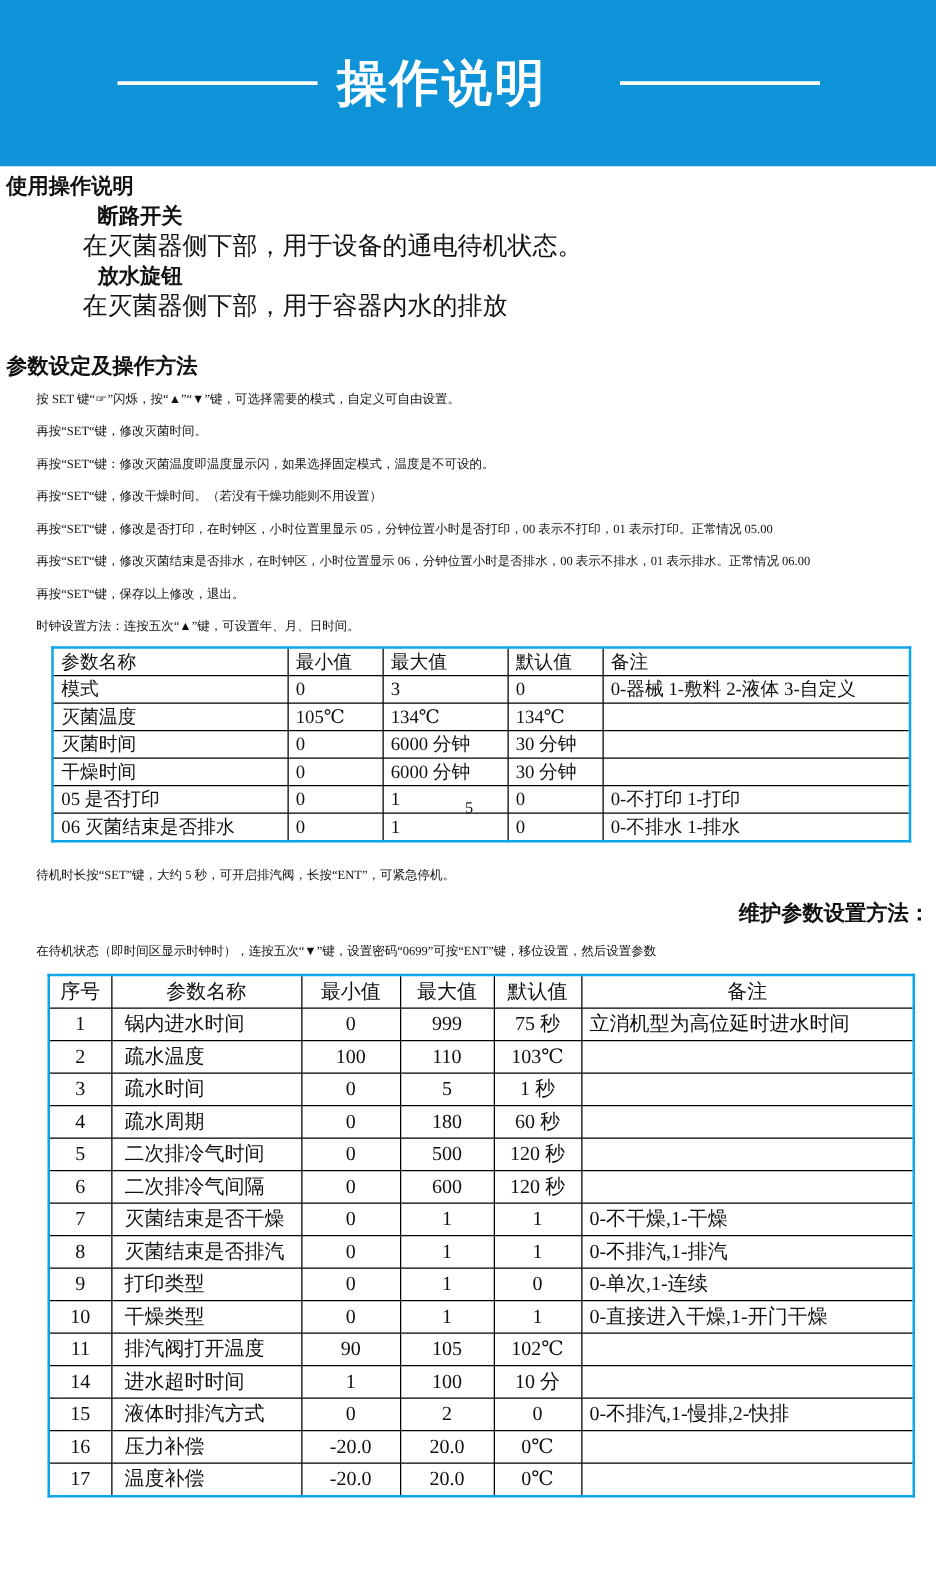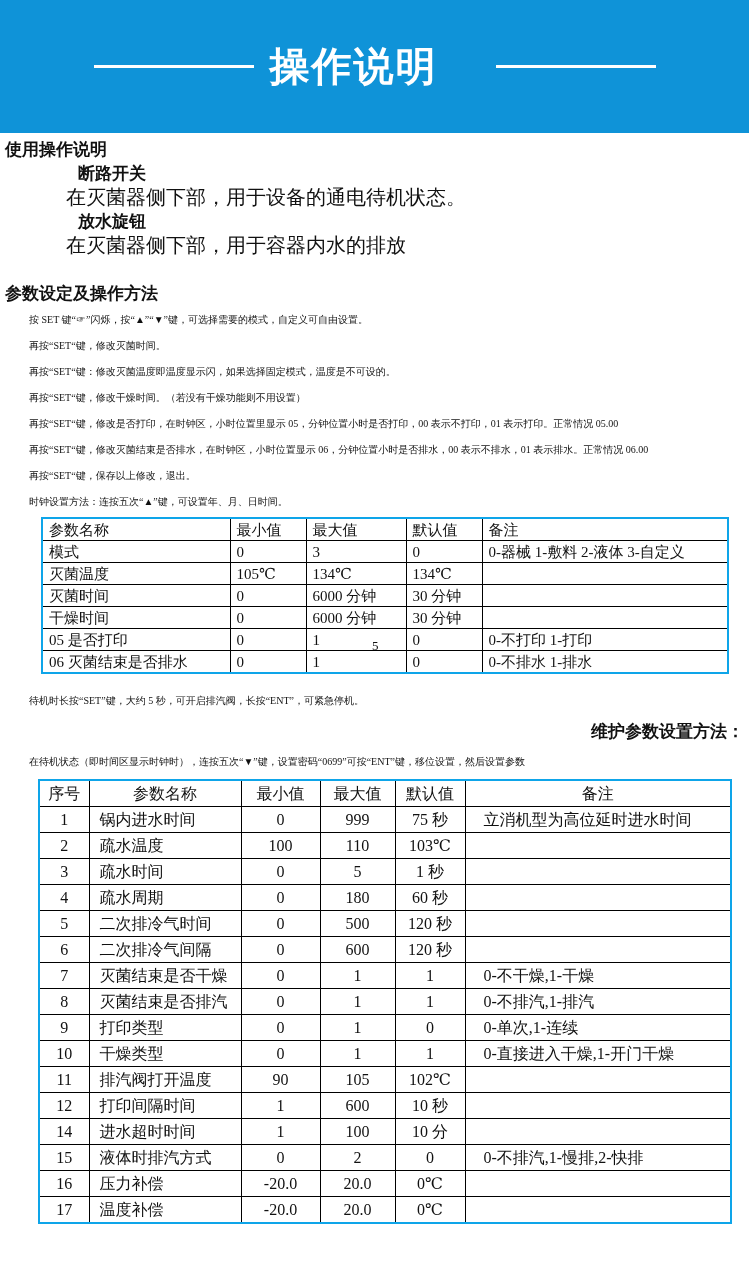--- a/index.html
+++ b/index.html
@@ -29,21 +29,21 @@
   p.standby{margin-top:14px;line-height:26px;}
   
   table{border-collapse:collapse;table-layout:fixed;border:2px solid #0ea5e9;}
   th,td{border:1px solid #000;overflow:hidden;white-space:nowrap;}
   .t1{margin:4px 0 0 36px;width:686px;font-size:15px;}
   .t1 th,.t1 td{text-align:left;padding:2.5px 4px 2.5px 6px;line-height:16px;font-weight:normal;}
   .t2{margin:2px 0 0 33px;width:692px;font-size:16px;}
   .t2 th{text-align:center;padding:3px 2px;line-height:19px;font-weight:normal;}
   .t2 td{text-align:center;padding:3px 2px;line-height:19px;}
   .t2 td:nth-child(2){text-align:left;padding-left:10px;}
-  .t2 td:nth-child(6){text-align:left;padding-left:18px;}
+  .t2 td:nth-child(6){text-align:left;padding-left:6px;}
   
   .pageno{position:absolute;left:372px;top:638px;font-size:13px;color:#111;}
 </style>
 </head>
 <body>
 
 <div class="page">
 
   <header class="banner">
     <span class="rule left"></span>
@@ -248,28 +248,20 @@
           </tr>
           <tr>
             <td>11</td>
             <td>排汽阀打开温度</td>
             <td>90</td>
             <td>105</td>
             <td>102℃</td>
             <td></td>
           </tr>
           <tr>
-            <td>12</td>
-            <td>打印间隔时间</td>
-            <td>1</td>
-            <td>600</td>
-            <td>10 秒</td>
-            <td></td>
-          </tr>
-          <tr>
             <td>14</td>
             <td>进水超时时间</td>
             <td>1</td>
             <td>100</td>
             <td>10 分</td>
             <td></td>
           </tr>
           <tr>
             <td>15</td>
             <td>液体时排汽方式</td>

